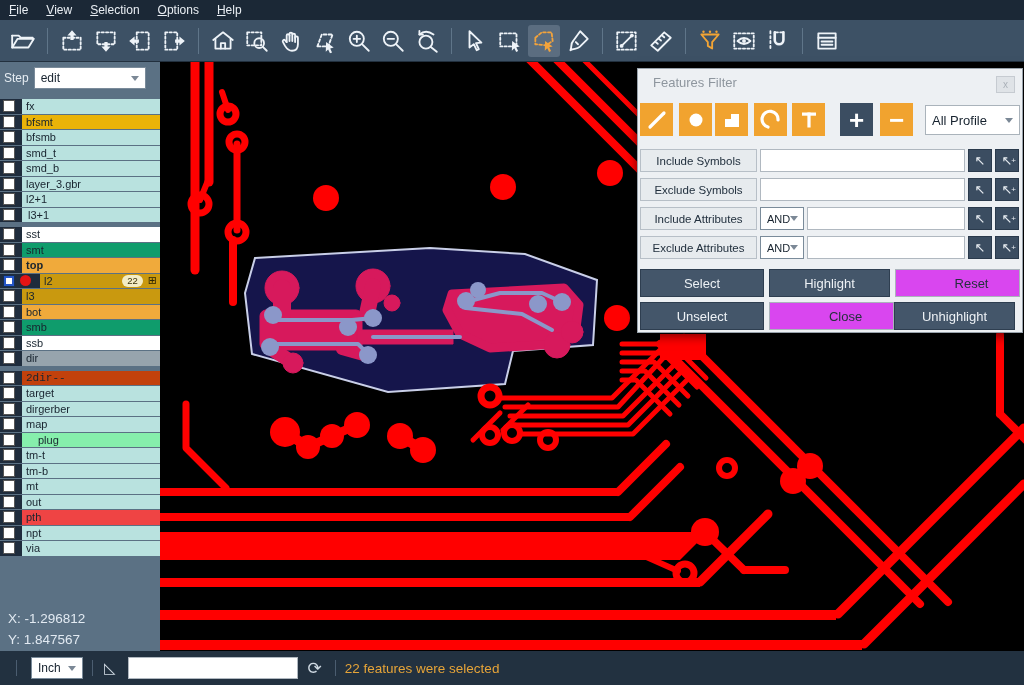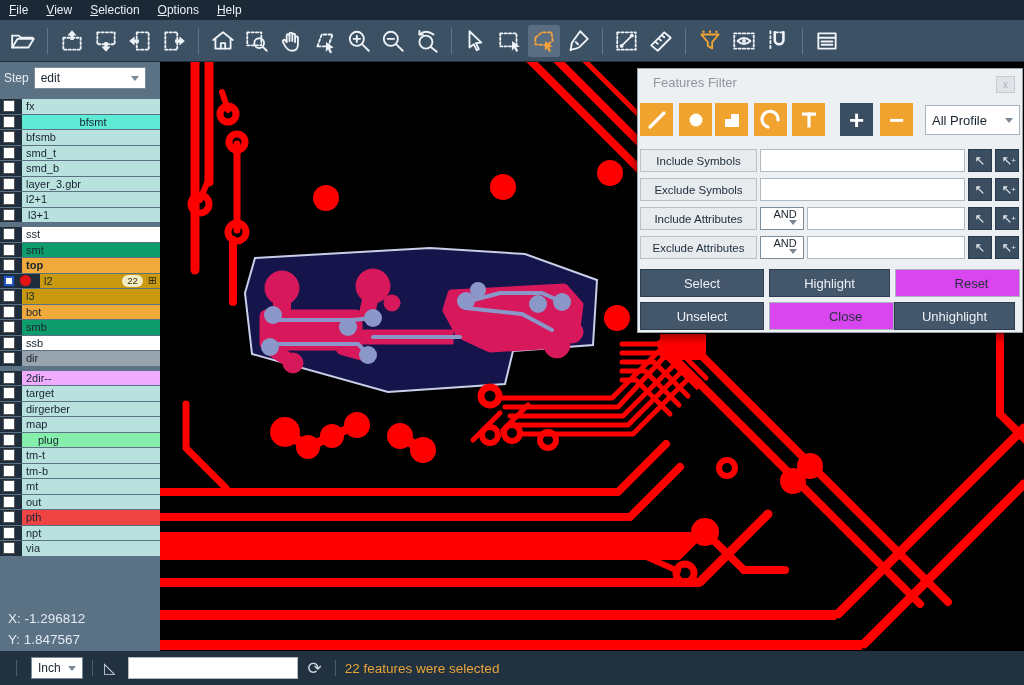--- a/index.html
+++ b/index.html
@@ -59,21 +59,21 @@
             font-size:26px;line-height:30px;text-align:center;padding:0;font-weight:bold;}
   #btn-plus{left:202px;background:#3b4d61;}
   #btn-minus{left:242px;background:#f1a32f;}
   #profile-select{position:absolute;left:287px;top:36px;width:95px;height:30px;font-size:13px;border:1px solid #aab3bb;}
   .frow{position:absolute;left:2px;height:23px;display:flex;align-items:stretch;}
   .flabel{width:117px;background:#e7ebee;border:1px solid #b7bfc7;box-sizing:border-box;font-size:11.5px;color:#22303e;
           display:flex;align-items:center;justify-content:center;}
   .finput{background:#fff;border:1px solid #b0b8c0;box-sizing:border-box;margin-left:3px;height:23px;padding:0 4px;font-size:11px;}
   .finput.wide{width:205px;}
   .finput.narrow{width:158px;}
-  .andsel{width:44px;margin-left:3px;height:23px;font-size:11px;flex-direction:column;}
+  .andsel{width:44px;margin-left:3px;height:23px;font-size:11px;}
   .pick{width:24px;height:23px;background:#3b4d61;border:1px solid #2a3a4c;box-sizing:border-box;color:#e8edf2;
         font-size:13px;line-height:20px;text-align:center;margin-left:3px;padding:0;position:relative;}
   .pick sup{font-size:8px;position:absolute;top:1px;right:2px;}
   .arow{position:absolute;left:2px;display:flex;height:28px;}
   .abtn{height:28px;border:1px solid;font-size:13px;margin-right:5px;padding:0;}
   .abtn.dark{background:#44566a;border-color:#2e3e50;color:#edf1f5;}
   .abtn.light{background:#d946ef;border-color:#aab3bb;color:#25313d;padding-left:28px;}
   .w1{width:124px;}.w2{width:121px;}.w3{width:125px;margin-right:0;}
   
   #statusbar{position:absolute;left:0;top:651px;width:1024px;height:34px;background:#223140;
@@ -268,21 +268,21 @@
             <div class="cb"></div>
           </div>
           <div class="llabel" style="background: rgb(185, 226, 223);">
             <span class="lname">fx</span>
           </div>
         </div>
         <div class="lrow">
           <div class="lcb">
             <div class="cb"></div>
           </div>
-          <div class="llabel" style="background: #5eead4; justify-content: center;">
+          <div class="llabel" style="background: #eab308;">
             <span class="lname">bfsmt</span>
           </div>
         </div>
         <div class="lrow">
           <div class="lcb">
             <div class="cb"></div>
           </div>
           <div class="llabel" style="background: rgb(185, 226, 223);">
             <span class="lname">bfsmb</span>
           </div>
@@ -401,21 +401,21 @@
           </div>
           <div class="llabel" style="background: rgb(151, 164, 173);">
             <span class="lname">dir</span>
           </div>
         </div>
         <div class="lgap"></div>
         <div class="lrow">
           <div class="lcb">
             <div class="cb"></div>
           </div>
-          <div class="llabel" style="background: #f0abfc;">
+          <div class="llabel" style="background: #c2410c; font-family: Liberation Mono, monospace;">
             <span class="lname">2dir--</span>
           </div>
         </div>
         <div class="lrow">
           <div class="lcb">
             <div class="cb"></div>
           </div>
           <div class="llabel" style="background: rgb(185, 226, 223);">
             <span class="lname">target</span>
           </div>

